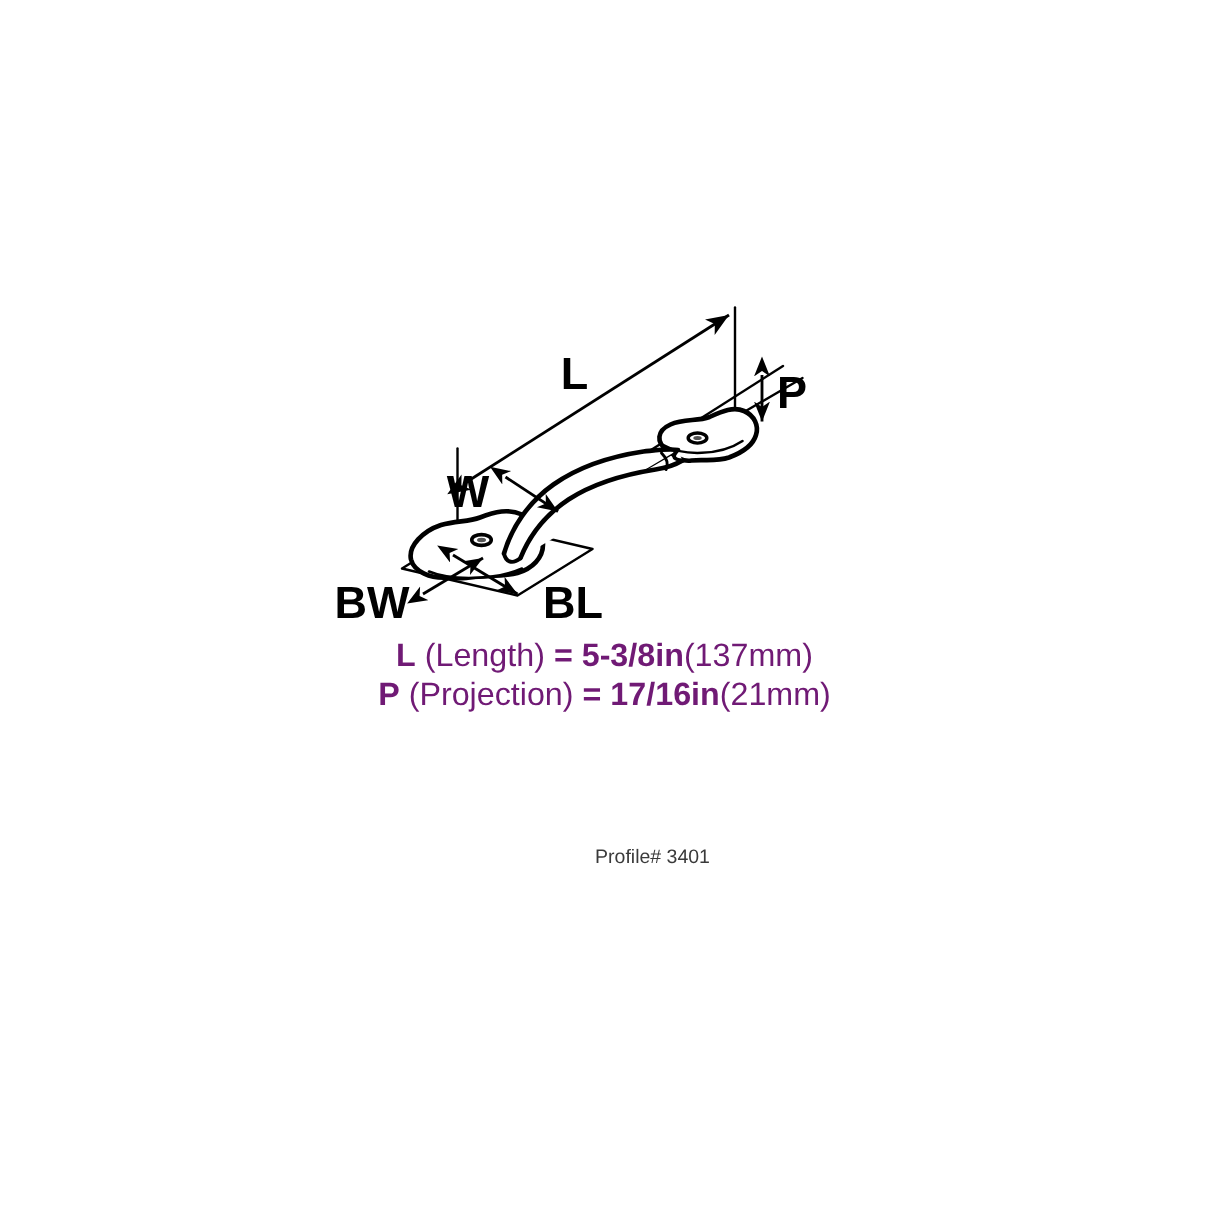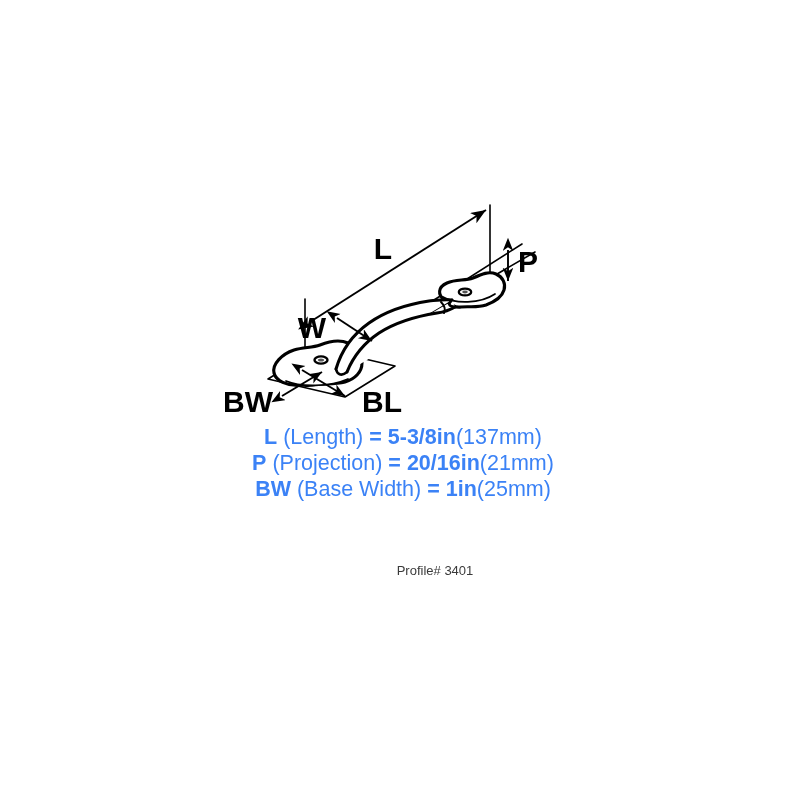--- a/index.html
+++ b/index.html
@@ -43,21 +43,21 @@
     position: absolute;
     left: 0;
     top: 424px;
     width: 806px;
     text-align: center;
   }
   .spec-line {
     font-family: "Liberation Sans", sans-serif;
     font-size: 21.5px;
     line-height: 26px;
-    color: #3b82f6;
+    color: #701a75;
     white-space: nowrap;
     margin: 0;
     padding: 0;
   }
   .spec-line .sym,
   .spec-line .eq,
   .spec-line .val {
     font-weight: 700;
   }
   .spec-line .name,
@@ -190,27 +190,21 @@
       <span class="name">(Length)</span>
       <span class="eq">=</span>
       <span class="val">5-3/8in</span><span class="metric">(137mm)</span>
     </div>
 
 
     <div class="spec-line">
       <span class="sym">P</span>
       <span class="name">(Projection)</span>
       <span class="eq">=</span>
-      <span class="val">20/16in</span><span class="metric">(21mm)</span>
+      <span class="val">17/16in</span><span class="metric">(21mm)</span>
     </div>
 
 
-    <div class="spec-line">
-      <span class="sym">BW</span>
-      <span class="name">(Base Width)</span>
-      <span class="eq">=</span>
-      <span class="val">1in</span><span class="metric">(25mm)</span>
-    </div>
   </div>
 
   <div id="profile-caption">Profile# 3401</div>
 
 </div>
 
 </body></html>

